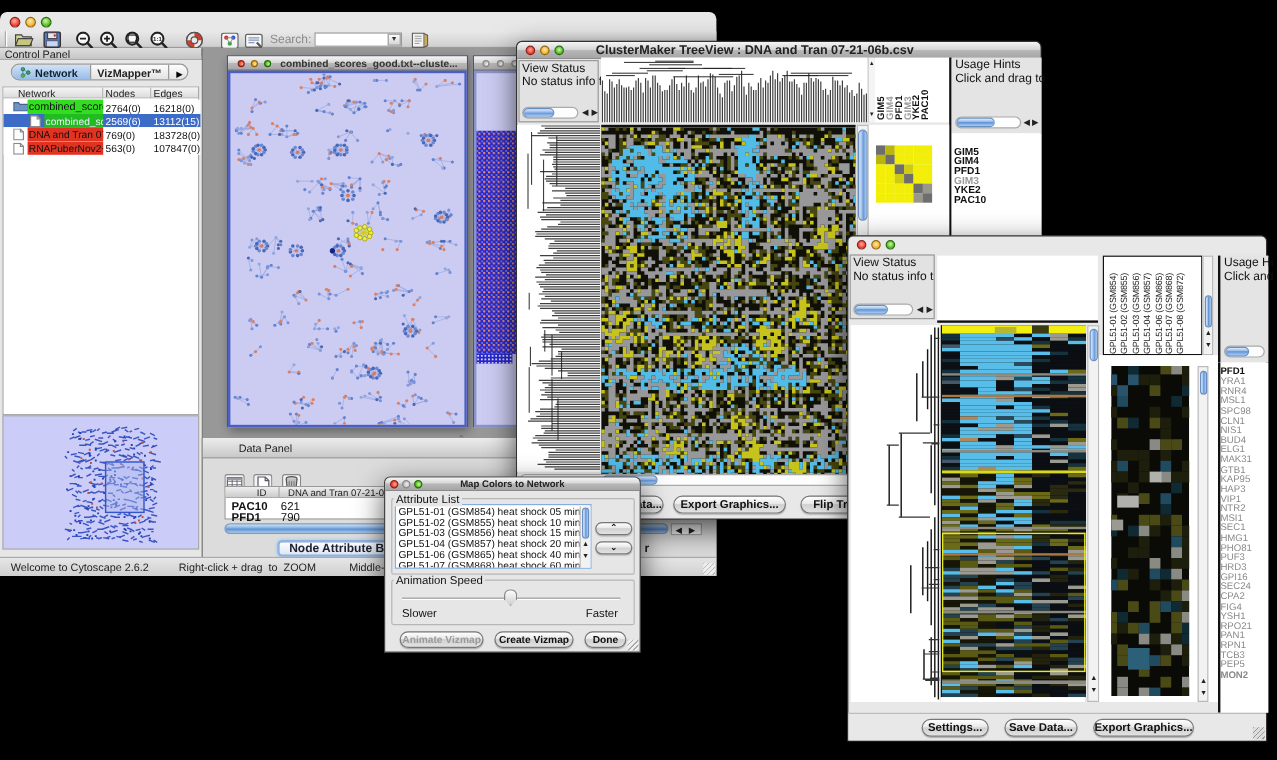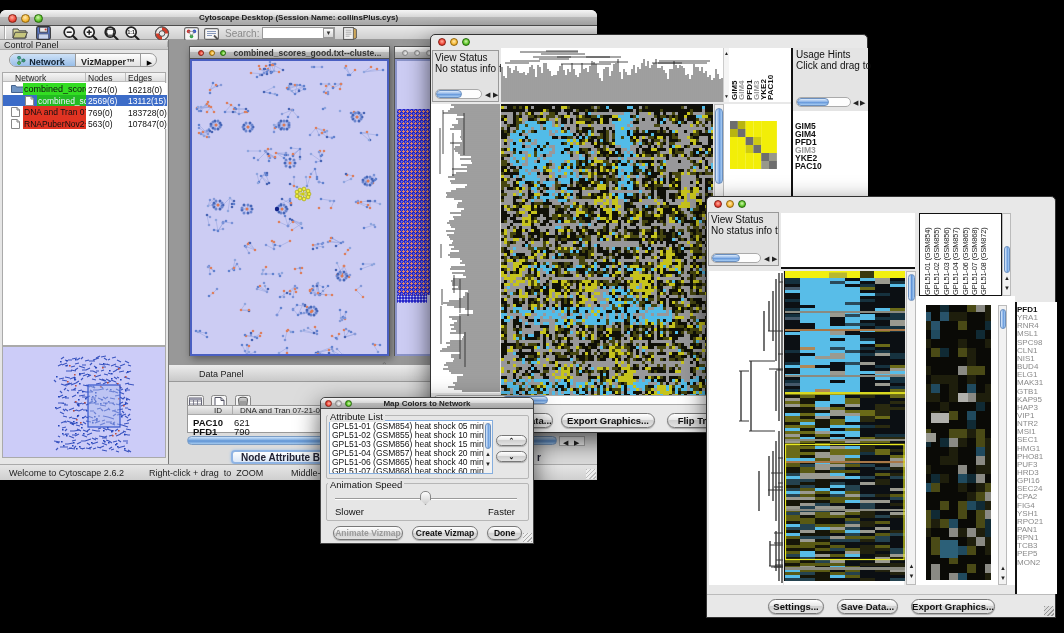--- a/index.html
+++ b/index.html
@@ -13,23 +13,20 @@
 .pill{position:absolute;border:1px solid #777;border-radius:10px;background:linear-gradient(#fff,#e8e8e8 45%,#d0d0d0 50%,#e2e2e2);text-align:center;font-weight:bold;color:#111;box-shadow:0 1px 1px rgba(0,0,0,.25)}
 .sbt{position:absolute;background:#fdfdfd;border:1px solid #aaa;border-radius:6px}
 .sth{position:absolute;border-radius:4px;background:linear-gradient(#dcebfb,#8fb5e8 45%,#5f93d8 50%,#a8cdf4);border:.5px solid #6a8fbf}
 .sthv{position:absolute;border-radius:4px;background:linear-gradient(90deg,#dcebfb,#8fb5e8 45%,#5f93d8 50%,#a8cdf4);border:.5px solid #6a8fbf}
 .arr{position:absolute;font-size:7px;color:#222;line-height:9px}
 .gb{position:absolute;border:1px solid #b6b6b6;border-radius:3px}
 </style></head>
 <body>
 
 <div class="win" style="left:0;top:10px;width:597px;height:470px;background:#e8e8e8;border-radius:6px 6px 0 0">
- <div class="tbar" style="height:16px;border-radius:6px 6px 0 0">
-  <span style="font-size:8px;font-weight:bold;color:#1a1a1a">Cytoscape Desktop (Session Name: collinsPlus.cys)</span>
- </div>
  <div class="tl r" style="left:8px;top:3.5px"></div>
  <div class="tl y" style="left:21px;top:3.5px"></div>
  <div class="tl g" style="left:34px;top:3.5px"></div>
 
  <div class="abs" style="left:0;top:16px;width:597px;height:14px;background:linear-gradient(#e9e9e9,#cfcfcf);border-bottom:1px solid #9a9a9a">
   <div class="abs" style="left:4px;top:0;width:2px;height:13px;border-left:1px solid #aaa;border-right:1px solid #fff"></div>
   <svg class="abs" style="left:11px;top:0px" width="17" height="14" viewBox="0 0 17 14">
         <path d="M2 12 L2 3 h5 l1.2 1.8 H15 V12 Z" fill="#d8d89a" stroke="#444" stroke-width="1"></path>
         <path d="M2 12 L4.2 6.2 H16.4 L14 12 Z" fill="#c6c67e" stroke="#444" stroke-width="1"></path>
       </svg>
@@ -879,20 +876,23 @@
 
  <div class="abs" style="left:0;top:454px;width:597px;height:16px;background:linear-gradient(#e6e6e6,#cfcfcf);border-top:1px solid #aaa">
   <span style="position:absolute;left:9px;top:3px;font-size:9px;color:#222">Welcome to Cytoscape 2.6.2</span>
   <span style="position:absolute;left:149px;top:3px;font-size:9px;color:#222">Right-click + drag&nbsp; to&nbsp; ZOOM</span>
   <span style="position:absolute;left:291px;top:3px;font-size:9px;color:#222">Middle-click + drag&nbsp; to&nbsp; PAN</span>
   <div style="position:absolute;right:1px;bottom:1px;width:10px;height:10px;background:repeating-linear-gradient(135deg,#bbb 0 1px,#eee 1px 3px)"></div>
  </div>
 </div>
 
 <div class="win" style="left:430px;top:34px;width:438px;height:399px;background:#e8e8e8;border:1px solid #333;border-radius:5px 5px 0 0">
+ <div class="tbar" style="height:14px;border-radius:5px 5px 0 0">
+  <span style="font-size:10.5px;font-weight:bold;color:#222;margin-right:40px">ClusterMaker TreeView : DNA and Tran 07-21-06b.csv</span>
+ </div>
  <div class="tl r" style="left:7px;top:3px;width:8px;height:8px"></div>
  <div class="tl y" style="left:19px;top:3px;width:8px;height:8px"></div>
  <div class="tl g" style="left:31px;top:3px;width:8px;height:8px"></div>
 
  <div class="abs" style="left:1px;top:15px;width:67px;height:52px;background:#e2e2e2;border:1px solid #999">
   <span style="position:absolute;left:2px;top:1px;font-size:10px;color:#111;white-space:nowrap">View Status</span>
   <span style="position:absolute;left:2px;top:12px;font-size:10px;color:#111;white-space:nowrap">No status info f</span>
   <div class="sbt" style="left:2px;top:38px;width:47px;height:10px"></div>
   <div class="sth" style="left:3px;top:39px;width:26px;height:8px"></div>
   <span class="arr" style="left:52px;top:39px">◀</span>
@@ -1028,20 +1028,26 @@
       <div style="position:absolute;left:7px;top:37px;width:78px;height:10px;transform:rotate(-90deg);font-size:7.5px;color:#222;white-space:nowrap;letter-spacing:-0.2px">GPL51-06 (GSM865)</div>
       <div style="position:absolute;left:16px;top:37px;width:78px;height:10px;transform:rotate(-90deg);font-size:7.5px;color:#222;white-space:nowrap;letter-spacing:-0.2px">GPL51-07 (GSM868)</div>
       <div style="position:absolute;left:25px;top:37px;width:78px;height:10px;transform:rotate(-90deg);font-size:7.5px;color:#222;white-space:nowrap;letter-spacing:-0.2px">GPL51-08 (GSM872)</div>
  </div>
  <div class="abs" style="left:295px;top:16px;width:9px;height:83px;background:#f2f2f2;border:1px solid #bbb">
   <div class="sthv" style="left:1px;top:32px;width:6px;height:27px"></div>
   <span class="arr" style="left:1px;top:60px;font-size:6px">▲</span>
   <span class="arr" style="left:1px;top:70px;font-size:6px">▼</span>
  </div>
 
+ <div class="abs" style="left:308px;top:16px;width:42px;height:89px;background:#e4e4e4;border-left:2px solid #111">
+  <span style="position:absolute;left:3px;top:1px;font-size:10px;color:#111;white-space:nowrap">Usage Hi</span>
+  <span style="position:absolute;left:3px;top:12px;font-size:10px;color:#111;white-space:nowrap">Click and</span>
+  <div class="sbt" style="left:3px;top:75px;width:34px;height:10px"></div>
+  <div class="sth" style="left:4px;top:76px;width:20px;height:8px"></div>
+ </div>
  <div class="abs" style="left:308px;top:105px;width:42px;height:292px;background:#fff;border-left:2px solid #111"></div>
 
  <div class="abs" style="left:2px;top:74px;width:74px;height:314px;background:#fff"><svg xmlns="http://www.w3.org/2000/svg" width="74" height="314">
         <rect width="74" height="314" fill="#fff"></rect>
         <path d="M73 2V312M70 2V150M70 160V310M67 8V90M67 100V140M67 170V250M64 20V70M64 180V230M60 30V60M60 185V225M42 90V160M32 100V150M67 260V300M61 270V295M55 40V80M50 200V240" stroke="#161616" stroke-width="1.2" fill="none"></path>
         <path d="M60 295H74M70 11H74M59 60H74M62 202H74M61 274H74M62 296H74M69 187H74M69 212H74M59 219H74M65 272H74M60 98H74M65 262H74M67 289H74M65 296H74M65 216H74M69 83H74M67 99H74M66 294H74M40 90H66M30 100H40M30 150H40M40 160H66" stroke="#333" stroke-width="1" fill="none"></path>
       </svg></div>
 
  <div class="abs" style="left:77px;top:74px;width:120px;height:310px;border-left:1px solid #111"><svg xmlns="http://www.w3.org/2000/svg" width="120" height="310">
         <rect width="120" height="310" fill="#0a0a0a"></rect>
@@ -2036,21 +2042,21 @@
     <span class="abs" style="left:310px;top:279px;font-size:8px;font-weight:normal;color:#8a8a8a">GPI16</span>
     <span class="abs" style="left:310px;top:287px;font-size:8px;font-weight:normal;color:#8a8a8a">SEC24</span>
     <span class="abs" style="left:310px;top:295px;font-size:8px;font-weight:normal;color:#8a8a8a">CPA2</span>
     <span class="abs" style="left:310px;top:304px;font-size:8px;font-weight:normal;color:#8a8a8a">FIG4</span>
     <span class="abs" style="left:310px;top:312px;font-size:8px;font-weight:normal;color:#8a8a8a">YSH1</span>
     <span class="abs" style="left:310px;top:320px;font-size:8px;font-weight:normal;color:#8a8a8a">RPO21</span>
     <span class="abs" style="left:310px;top:328px;font-size:8px;font-weight:normal;color:#8a8a8a">PAN1</span>
     <span class="abs" style="left:310px;top:336px;font-size:8px;font-weight:normal;color:#8a8a8a">RPN1</span>
     <span class="abs" style="left:310px;top:344px;font-size:8px;font-weight:normal;color:#8a8a8a">TCB3</span>
     <span class="abs" style="left:310px;top:352px;font-size:8px;font-weight:normal;color:#8a8a8a">PEP5</span>
-    <span class="abs" style="left:310px;top:361px;font-size:8px;font-weight:normal;color:#8a8a8a">MON2</span>
+    <span class="abs" style="left:310px;top:361px;font-size:8px;font-weight:bold;color:#8a8a8a">MON2</span>
 
  <div class="abs" style="left:0;top:397px;width:348px;height:23px;background:#e8e8e8;border-top:1px solid #bbb"></div>
  <div class="pill" style="left:61px;top:402px;width:56px;height:15px;font-size:9.5px;line-height:14px">Settings...</div>
  <div class="pill" style="left:130px;top:402px;width:61px;height:15px;font-size:9.5px;line-height:14px">Save Data...</div>
  <div class="pill" style="left:204px;top:402px;width:84px;height:15px;font-size:9.5px;line-height:14px">Export Graphics...</div>
  <div style="position:absolute;right:1px;bottom:1px;width:10px;height:10px;background:repeating-linear-gradient(135deg,#999 0 1px,#ddd 1px 3px)"></div>
 </div>
 
 <div class="win" style="left:320px;top:397px;width:214px;height:147px;background:#e6e6e6;border:1px solid #444;border-radius:5px 5px 0 0">
  <div class="tbar" style="height:11px;border-radius:5px 5px 0 0">

